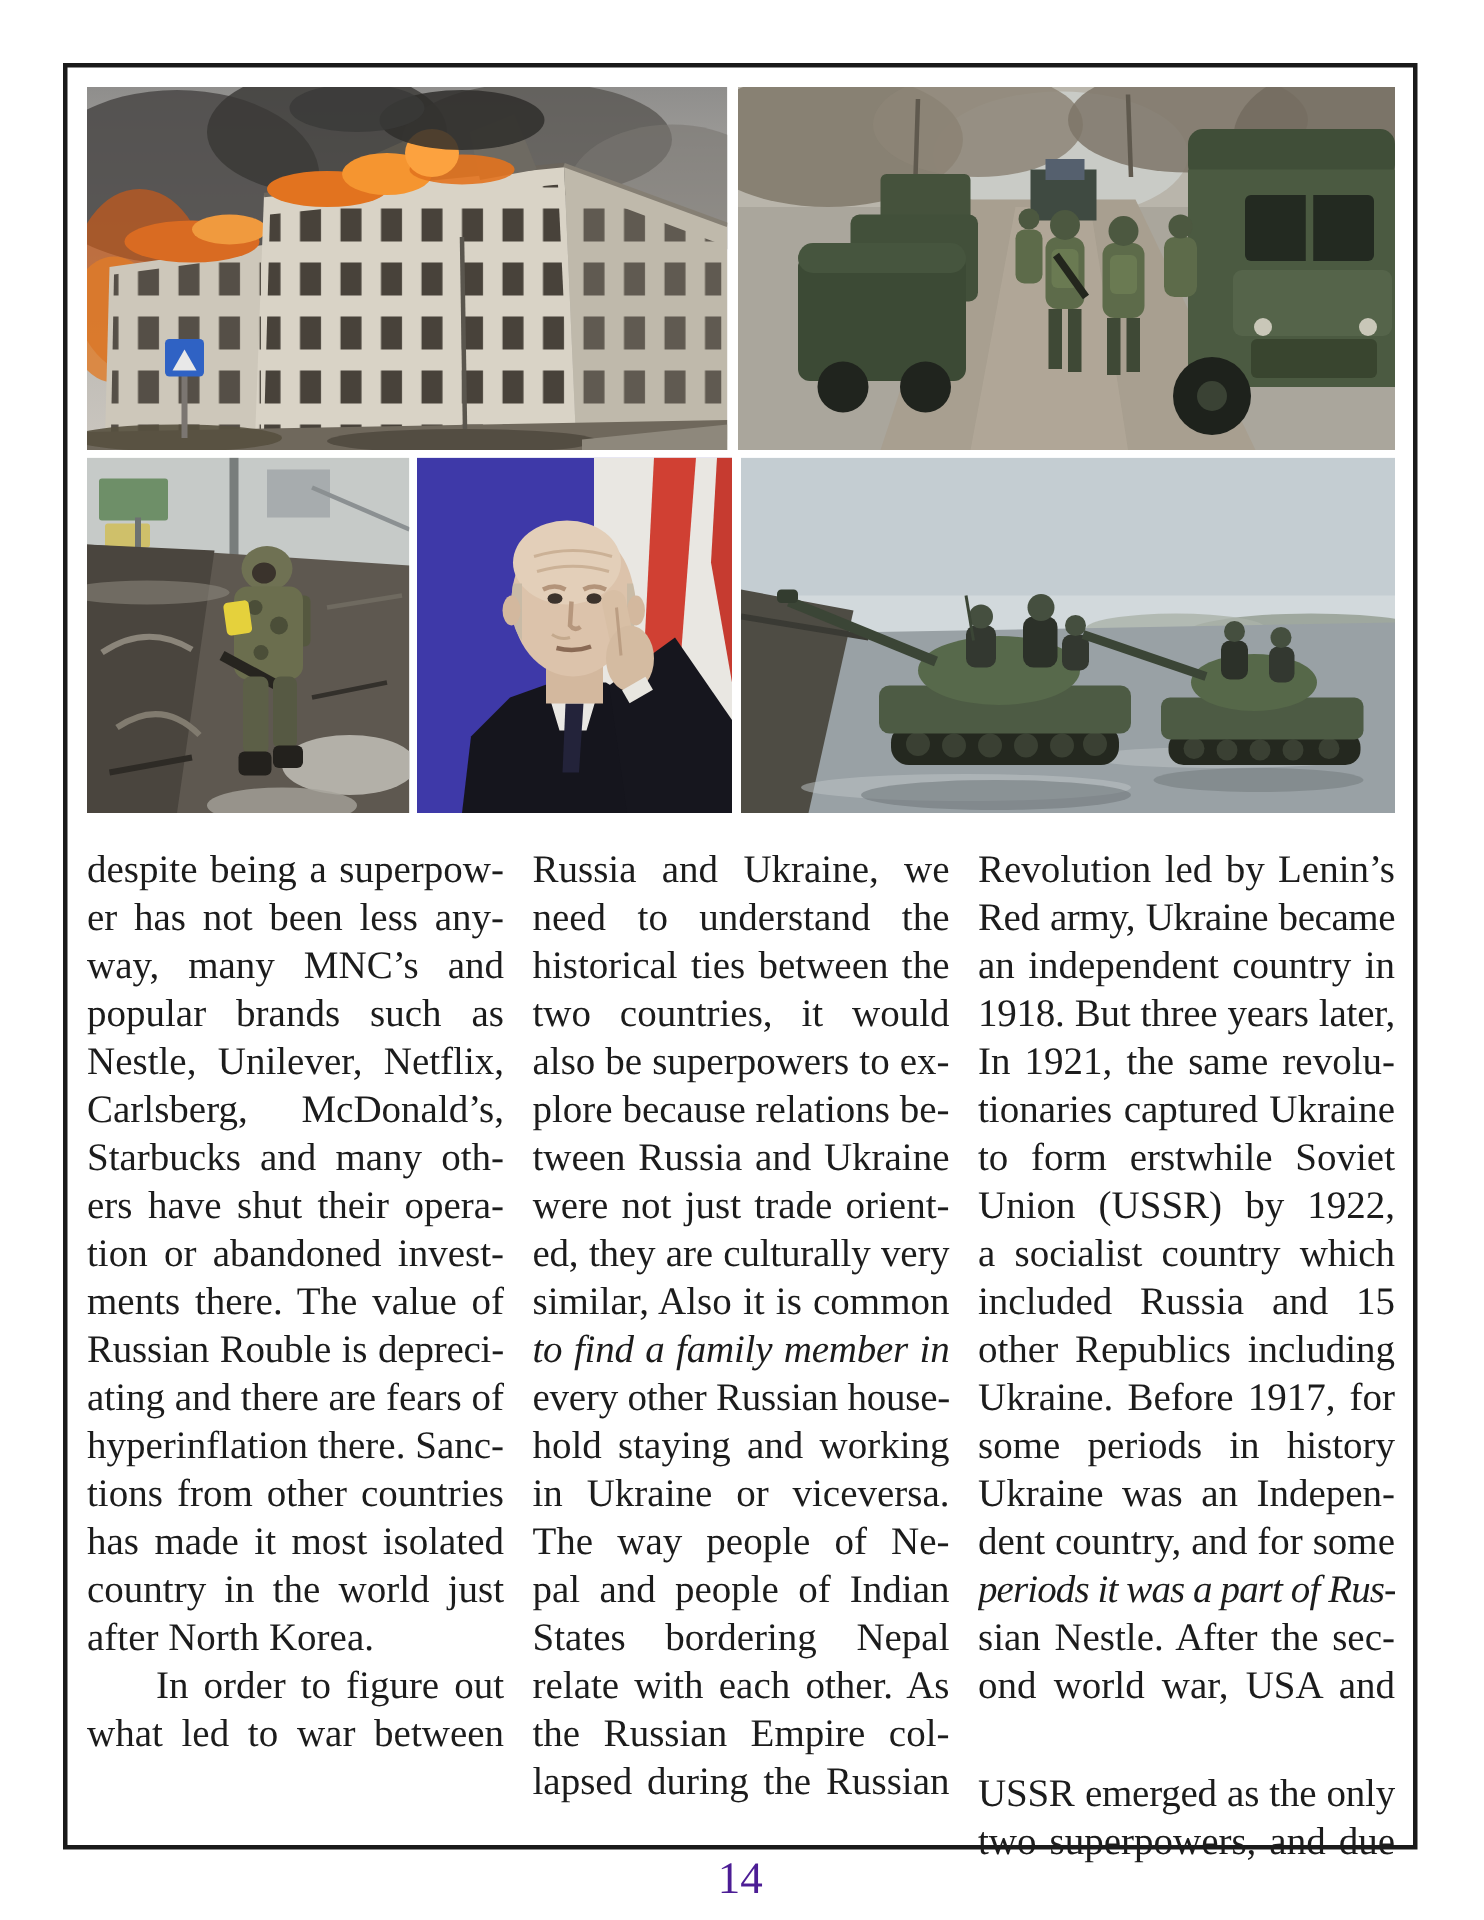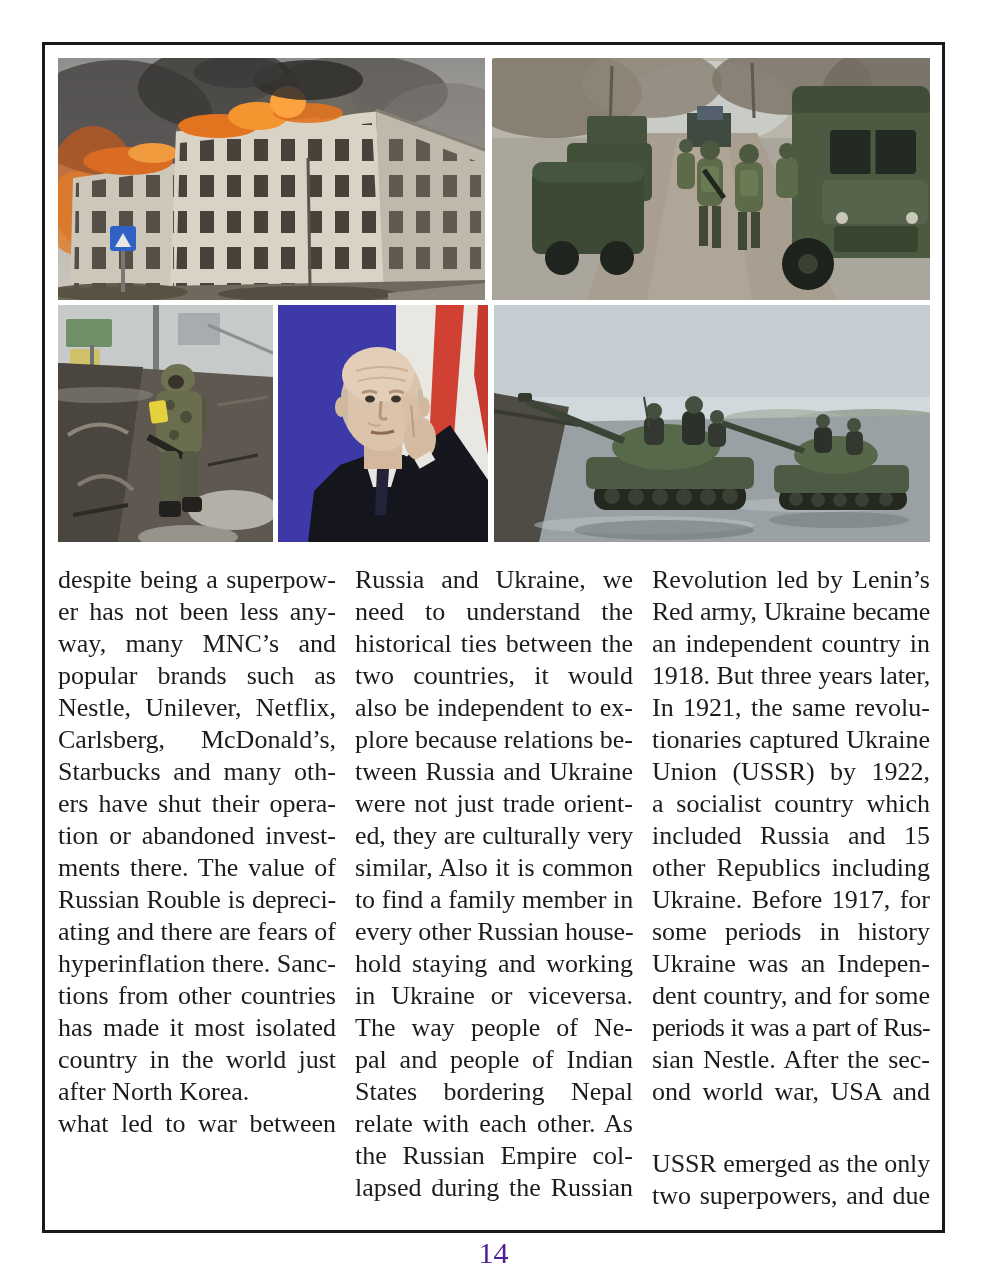--- a/index.html
+++ b/index.html
@@ -320,60 +320,62 @@
         <div class="line">ers have shut their opera-</div>
         <div class="line">tion or abandoned invest-</div>
         <div class="line">ments there. The value of</div>
         <div class="line" style="letter-spacing: -0.15px;">Russian Rouble is depreci-</div>
         <div class="line">ating and there are fears of</div>
         <div class="line">hyperinflation there. Sanc-</div>
         <div class="line">tions from other countries</div>
         <div class="line">has made it most isolated</div>
         <div class="line">country in the world just</div>
         <div class="line no-just">after North Korea.</div>
+        <div class="line indent">In order to figure out</div>
         <div class="line">what led to war between</div>
       </div>
     <div class="t-col">
         <div class="line">Russia and Ukraine, we</div>
         <div class="line">need to understand the</div>
         <div class="line">historical ties between the</div>
         <div class="line">two countries, it would</div>
-        <div class="line">also be independent to ex-</div>
+        <div class="line">also be superpowers to ex-</div>
         <div class="line">plore because relations be-</div>
         <div class="line">tween Russia and Ukraine</div>
         <div class="line">were not just trade orient-</div>
         <div class="line" style="letter-spacing: -0.15px;">ed, they are culturally very</div>
         <div class="line">similar, Also it is common</div>
-        <div class="line" style="letter-spacing: -0.15px;">to find a family member in</div>
+        <div class="line" style="letter-spacing: -0.15px; font-style: italic;">to find a family member in</div>
         <div class="line" style="letter-spacing: -0.15px;">every other Russian house-</div>
         <div class="line">hold staying and working</div>
         <div class="line">in Ukraine or viceversa.</div>
         <div class="line">The way people of Ne-</div>
         <div class="line">pal and people of Indian</div>
         <div class="line">States bordering Nepal</div>
         <div class="line">relate with each other. As</div>
         <div class="line">the Russian Empire col-</div>
         <div class="line">lapsed during the Russian</div>
       </div>
     <div class="t-col">
         <div class="line">Revolution led by Lenin’s</div>
         <div class="line" style="letter-spacing: -0.3px;">Red army, Ukraine became</div>
         <div class="line">an independent country in</div>
         <div class="line" style="letter-spacing: -0.15px;">1918. But three years later,</div>
         <div class="line">In 1921, the same revolu-</div>
         <div class="line">tionaries captured Ukraine</div>
+        <div class="line">to form erstwhile Soviet</div>
         <div class="line">Union (USSR) by 1922,</div>
         <div class="line">a socialist country which</div>
         <div class="line">included Russia and 15</div>
         <div class="line">other Republics including</div>
         <div class="line">Ukraine. Before 1917, for</div>
         <div class="line">some periods in history</div>
         <div class="line">Ukraine was an Indepen-</div>
         <div class="line">dent country, and for some</div>
-        <div class="line" style="letter-spacing: -0.6px;">periods it was a part of Rus-</div>
+        <div class="line" style="letter-spacing: -0.6px; font-style: italic;">periods it was a part of Rus-</div>
         <div class="line">sian Nestle. After the sec-</div>
         <div class="line">ond world war, USA and</div>
         <div class="line" style="letter-spacing: -0.15px; margin-top: 40px;">USSR emerged as the only</div>
         <div class="line">two superpowers, and due</div>
       </div>
   </div>
 
   <div class="page-number">14</div>
 </div>
 

